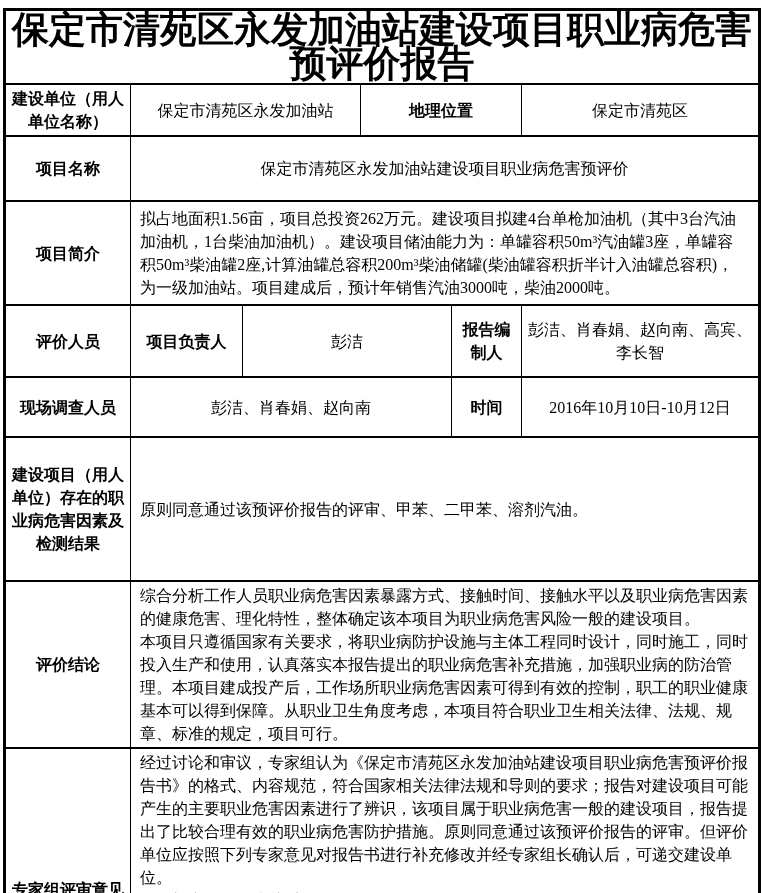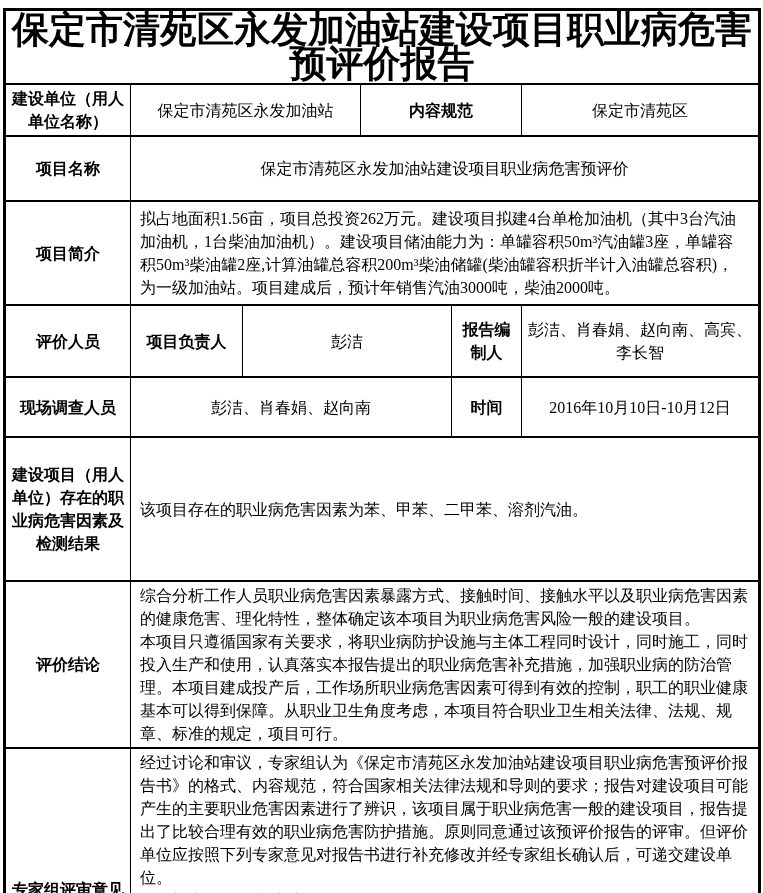--- a/index.html
+++ b/index.html
@@ -71,21 +71,21 @@
     </colgroup>
 
     <tbody>
         <tr style="height:49px">
       <td class="title-cell" colspan="6">保定市清苑区永发加油站建设项目职业病危害预评价报告</td>
     </tr>
 
     <tr style="height:51px">
       <td class="label">建设单位（用人单位名称）</td>
       <td class="val-c" colspan="2">保定市清苑区永发加油站</td>
-      <td class="label" colspan="2">内容规范</td>
+      <td class="label" colspan="2">地理位置</td>
       <td class="val-c">保定市清苑区</td>
     </tr>
 
     <tr style="height:65px">
       <td class="label">项目名称</td>
       <td class="val-c" colspan="5">保定市清苑区永发加油站建设项目职业病危害预评价</td>
     </tr>
 
     <tr style="height:104px">
       <td class="label">项目简介</td>
@@ -102,21 +102,21 @@
 
     <tr style="height:60px">
       <td class="label">现场调查人员</td>
       <td class="val-c" colspan="3">彭洁、肖春娟、赵向南</td>
       <td class="label">时间</td>
       <td class="val-c">2016年10月10日-10月12日</td>
     </tr>
 
     <tr style="height:144px">
       <td class="label">建设项目（用人单位）存在的职业病危害因素及检测结果</td>
-      <td class="val-l" colspan="5">该项目存在的职业病危害因素为苯、甲苯、二甲苯、溶剂汽油。</td>
+      <td class="val-l" colspan="5">原则同意通过该预评价报告的评审、甲苯、二甲苯、溶剂汽油。</td>
     </tr>
 
     <tr style="height:140px">
       <td class="label">评价结论</td>
       <td class="val-l" colspan="5">综合分析工作人员职业病危害因素暴露方式、接触时间、接触水平以及职业病危害因素的健康危害、理化特性，整体确定该本项目为职业病危害风险一般的建设项目。
 本项目只遵循国家有关要求，将职业病防护设施与主体工程同时设计，同时施工，同时投入生产和使用，认真落实本报告提出的职业病危害补充措施，加强职业病的防治管理。本项目建成投产后，工作场所职业病危害因素可得到有效的控制，职工的职业健康基本可以得到保障。从职业卫生角度考虑，本项目符合职业卫生相关法律、法规、规章、标准的规定，项目可行。</td>
     </tr>
 
     <tr style="height:239px">
       <td class="label">专家组评审意见</td>

